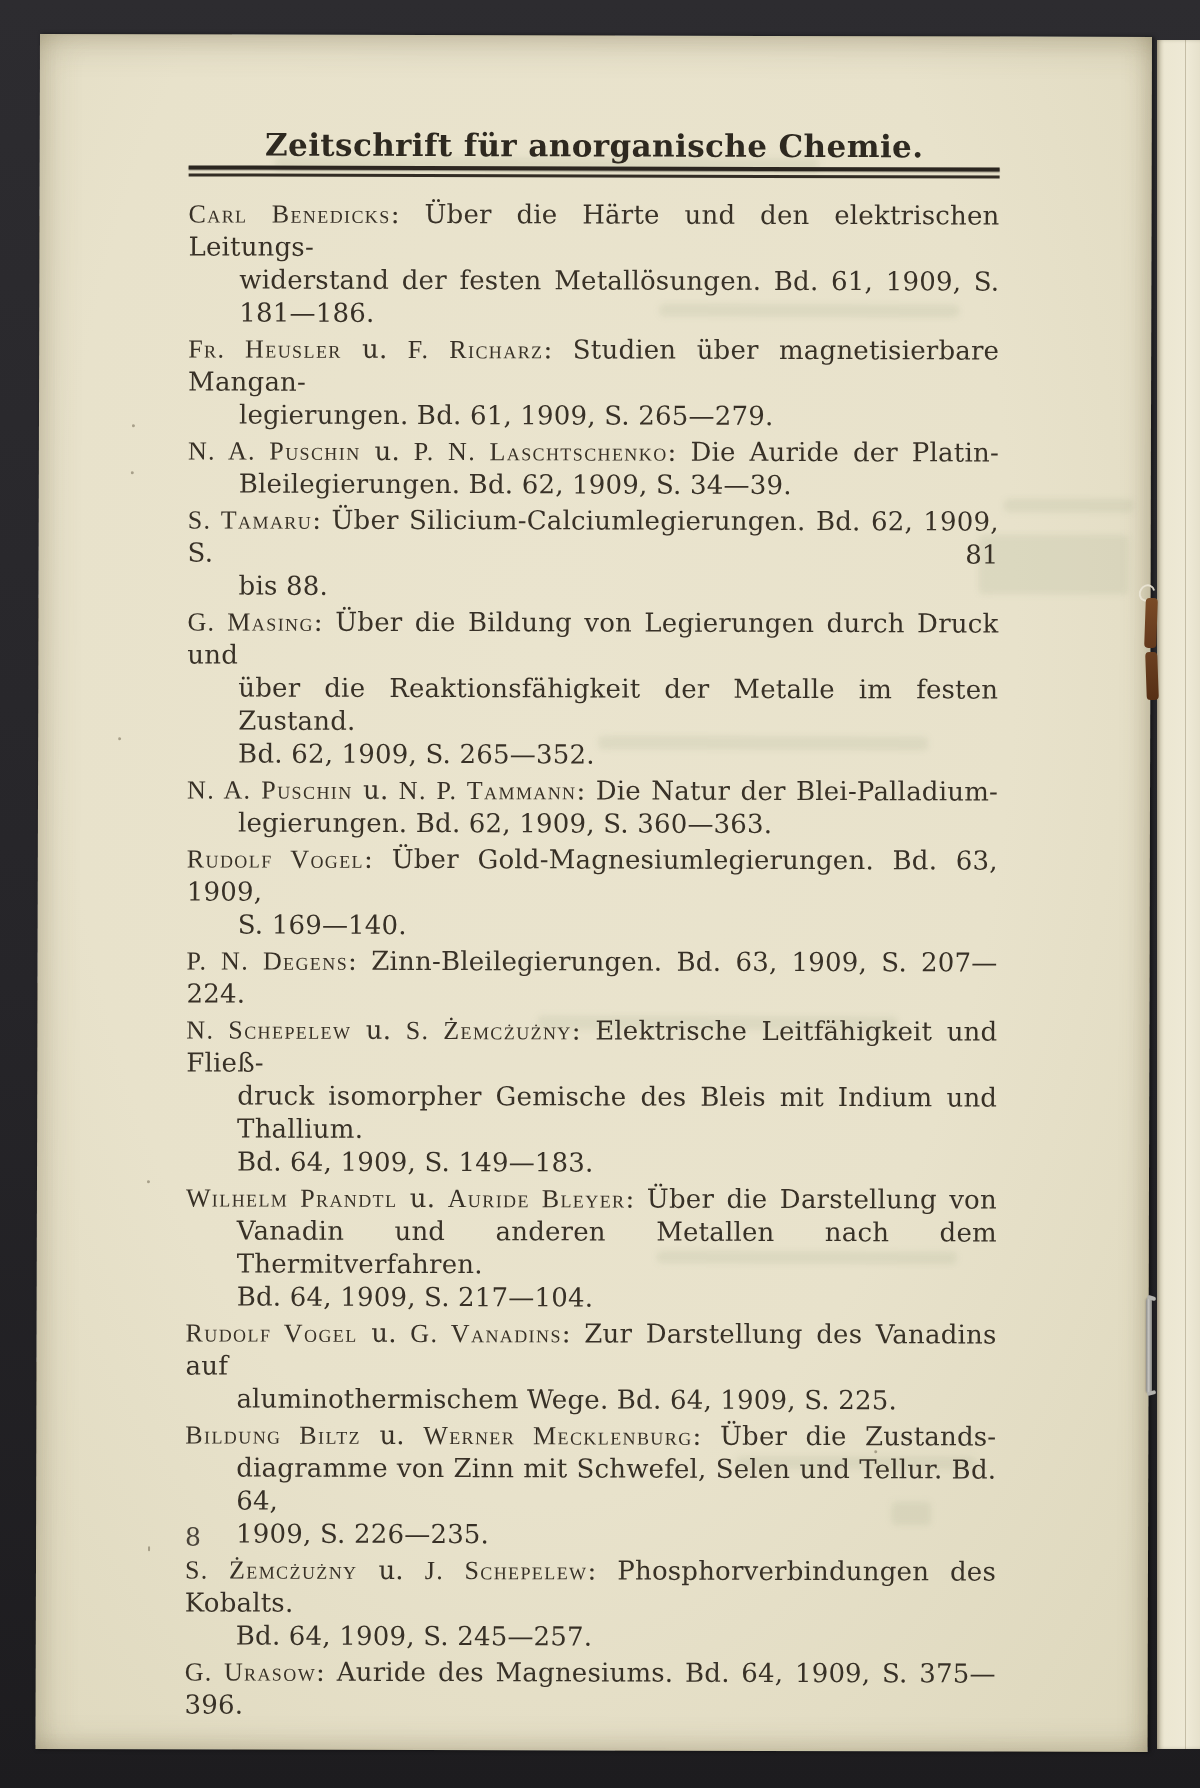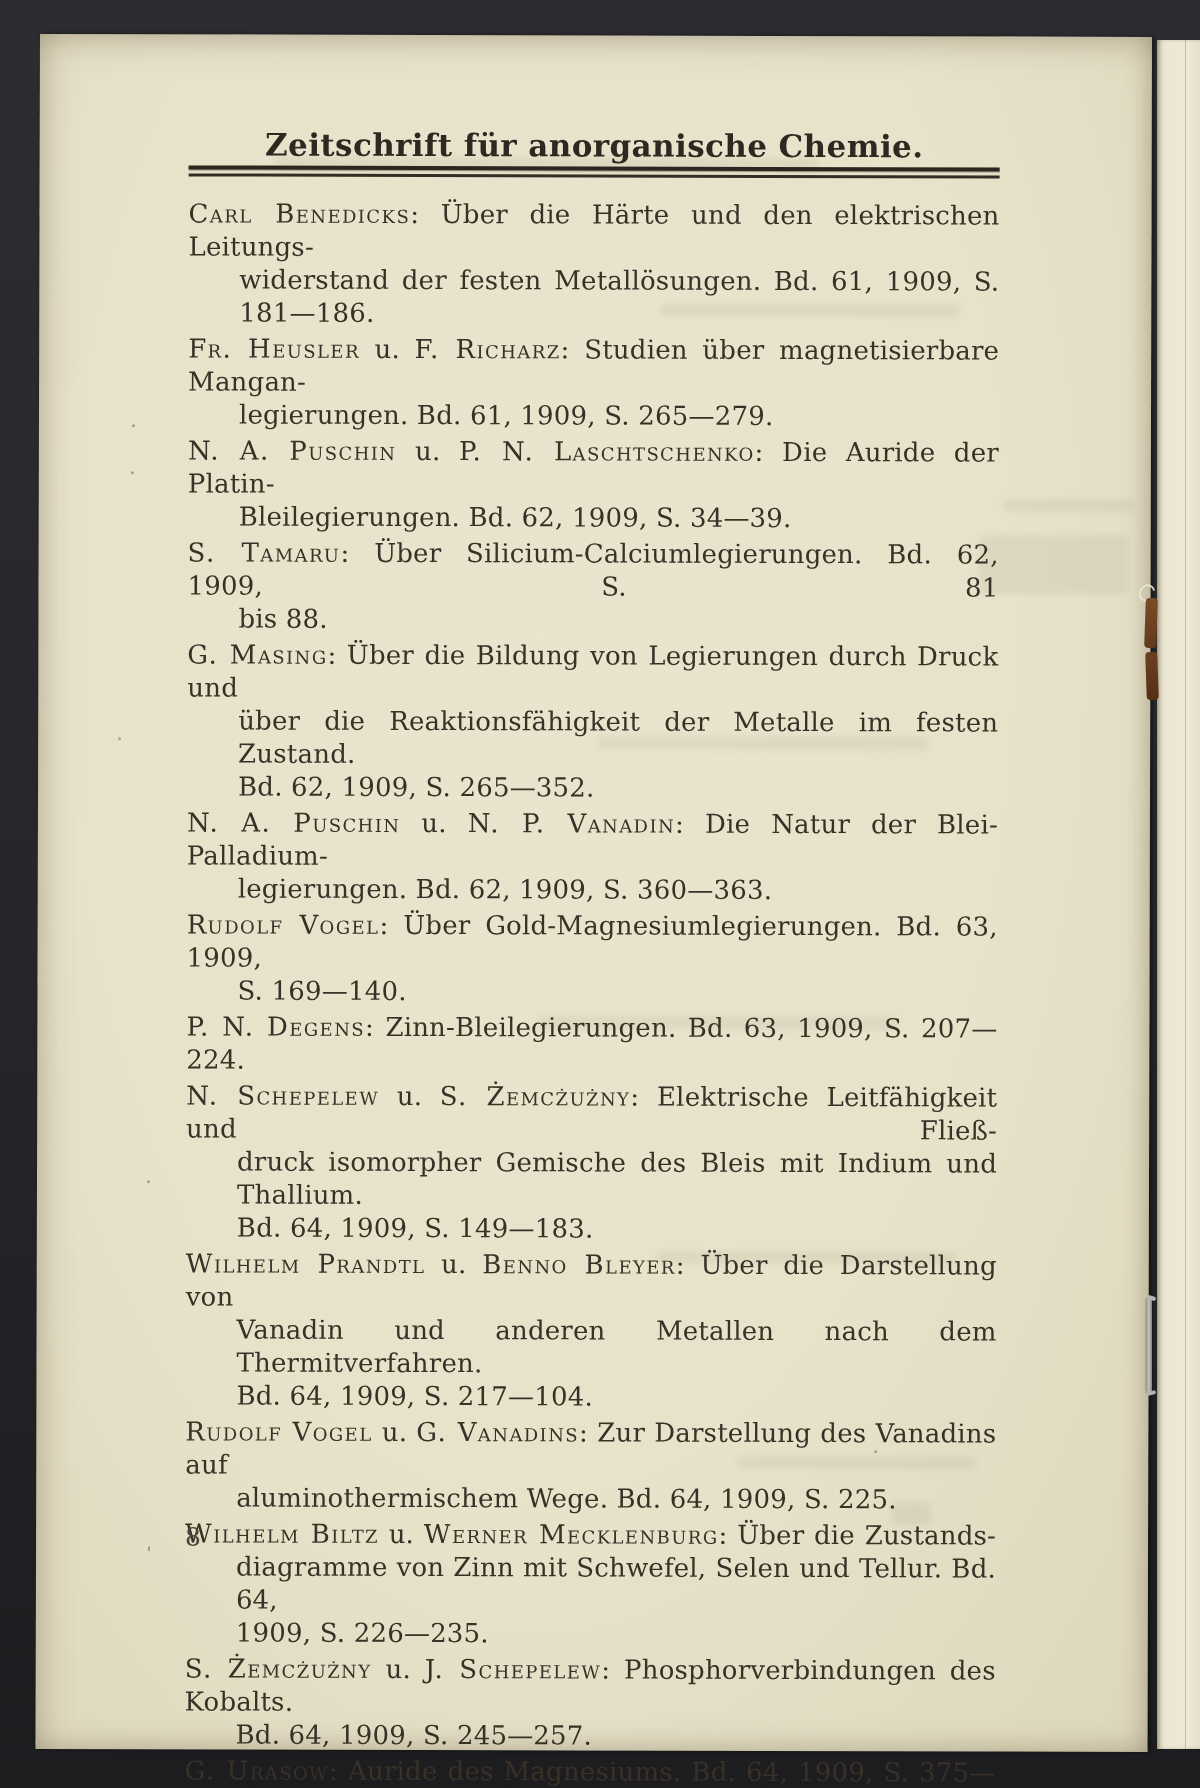--- a/index.html
+++ b/index.html
@@ -32,21 +32,21 @@
     color:#2e2920;
   }
   .rule{position:absolute;left:149px;top:131px;width:811px;}
   .rule .r1{height:4px;background:#2b2620;margin-bottom:4px;box-shadow:0 1px 1px rgba(43,38,32,.4);}
   .rule .r2{height:2.5px;background:#332d25;}
   .entries{position:absolute;left:149px;top:163px;width:811px;font-size:26px;line-height:33px;letter-spacing:.2px;}
   .entry{margin-bottom:3px;}
   .line{white-space:normal;}
   .line.ind{padding-left:51px;}
   .line.j{text-align:justify;text-align-last:justify;}
-  .sc{font-variant:small-caps;letter-spacing:1.4px;}
+  .sc{font-variant:small-caps;letter-spacing:1.4px;font-family:Liberation Serif, serif;}
   .pagenum{position:absolute;left:149px;top:1488px;font-size:25px;color:#4a443a;}
   .ghost{position:absolute;background:rgba(108,124,88,.10);filter:blur(3px);border-radius:5px;pointer-events:none;}
   .speck{position:absolute;width:3px;height:3px;border-radius:50%;background:rgba(70,60,40,.4);}
   .thread{position:absolute;left:1143px;top:588px;width:16px;height:118px;}
   .thread .t1{position:absolute;left:2px;top:10px;width:12px;height:50px;background:linear-gradient(180deg,#7a4b26,#63391c);border-radius:4px;transform:rotate(2deg);display:block;}
   .thread .t2{position:absolute;left:3px;top:64px;width:12px;height:48px;background:linear-gradient(180deg,#6b4021,#562f15);border-radius:4px;transform:rotate(-2deg);display:block;}
   .thread .curl{position:absolute;left:-4px;top:-4px;width:12px;height:14px;border:2px solid rgba(235,230,214,.9);border-right-color:transparent;border-radius:50%;transform:rotate(30deg);display:block;}
   .staple{position:absolute;left:1146px;top:1298px;width:6px;height:95px;
     background:linear-gradient(90deg,#8f8e8a,#c6c5c1 45%,#84837f);border-radius:3px;
     box-shadow:0 0 2px rgba(0,0,0,.4);}
@@ -99,46 +99,46 @@
       <div class="entry">
         <div class="line j"><span class="sc">S. Tamaru</span><span class="">: Über Silicium-Calciumlegierungen. Bd. 62, 1909, S. 81</span></div>
         <div class="line ind"><span class="">bis 88.</span></div>
       </div>
       <div class="entry">
         <div class="line j"><span class="sc">G. Masing</span><span class="">: Über die Bildung von Legierungen durch Druck und</span></div>
         <div class="line j ind"><span class="">über die Reaktionsfähigkeit der Metalle im festen Zustand.</span></div>
         <div class="line ind"><span class="">Bd. 62, 1909, S. 265—352.</span></div>
       </div>
       <div class="entry">
-        <div class="line j"><span class="sc">N. A. Puschin</span><span class=""> u. </span><span class="sc">N. P. Vanadin</span><span class="">: Die Natur der Blei-Palladium-</span></div>
+        <div class="line j"><span class="sc">N. A. Puschin</span><span class=""> u. </span><span class="sc">N. P. Tammann</span><span class="">: Die Natur der Blei-Palladium-</span></div>
         <div class="line ind"><span class="">legierungen. Bd. 62, 1909, S. 360—363.</span></div>
       </div>
       <div class="entry">
         <div class="line j"><span class="sc">Rudolf Vogel</span><span class="">: Über Gold-Magnesiumlegierungen. Bd. 63, 1909,</span></div>
         <div class="line ind"><span class="">S. 169—140.</span></div>
       </div>
       <div class="entry">
         <div class="line j"><span class="sc">P. N. Degens</span><span class="">: Zinn-Bleilegierungen. Bd. 63, 1909, S. 207—224.</span></div>
       </div>
       <div class="entry">
         <div class="line j"><span class="sc">N. Schepelew</span><span class=""> u. </span><span class="sc">S. Żemcżużny</span><span class="">: Elektrische Leitfähigkeit und Fließ-</span></div>
         <div class="line j ind"><span class="">druck isomorpher Gemische des Bleis mit Indium und Thallium.</span></div>
         <div class="line ind"><span class="">Bd. 64, 1909, S. 149—183.</span></div>
       </div>
       <div class="entry">
-        <div class="line j"><span class="sc">Wilhelm Prandtl</span><span class=""> u. </span><span class="sc">Benno Bleyer</span><span class="">: Über die Darstellung von</span></div>
+        <div class="line j"><span class="sc">Wilhelm Prandtl</span><span class=""> u. </span><span class="sc">Auride Bleyer</span><span class="">: Über die Darstellung von</span></div>
         <div class="line j ind"><span class="">Vanadin und anderen Metallen nach dem Thermitverfahren.</span></div>
         <div class="line ind"><span class="">Bd. 64, 1909, S. 217—104.</span></div>
       </div>
       <div class="entry">
         <div class="line j"><span class="sc">Rudolf Vogel</span><span class=""> u. </span><span class="sc">G. Vanadins</span><span class="">: Zur Darstellung des Vanadins auf</span></div>
         <div class="line ind"><span class="">aluminothermischem Wege. Bd. 64, 1909, S. 225.</span></div>
       </div>
       <div class="entry">
-        <div class="line j"><span class="sc">Wilhelm Biltz</span><span class=""> u. </span><span class="sc">Werner Mecklenburg</span><span class="">: Über die Zustands-</span></div>
+        <div class="line j"><span class="sc">Bildung Biltz</span><span class=""> u. </span><span class="sc">Werner Mecklenburg</span><span class="">: Über die Zustands-</span></div>
         <div class="line j ind"><span class="">diagramme von Zinn mit Schwefel, Selen und Tellur. Bd. 64,</span></div>
         <div class="line ind"><span class="">1909, S. 226—235.</span></div>
       </div>
       <div class="entry">
         <div class="line j"><span class="sc">S. Żemcżużny</span><span class=""> u. </span><span class="sc">J. Schepelew</span><span class="">: Phosphorverbindungen des Kobalts.</span></div>
         <div class="line ind"><span class="">Bd. 64, 1909, S. 245—257.</span></div>
       </div>
       <div class="entry">
         <div class="line j"><span class="sc">G. Urasow</span><span class="">: Auride des Magnesiums. Bd. 64, 1909, S. 375—396.</span></div>
       </div>

